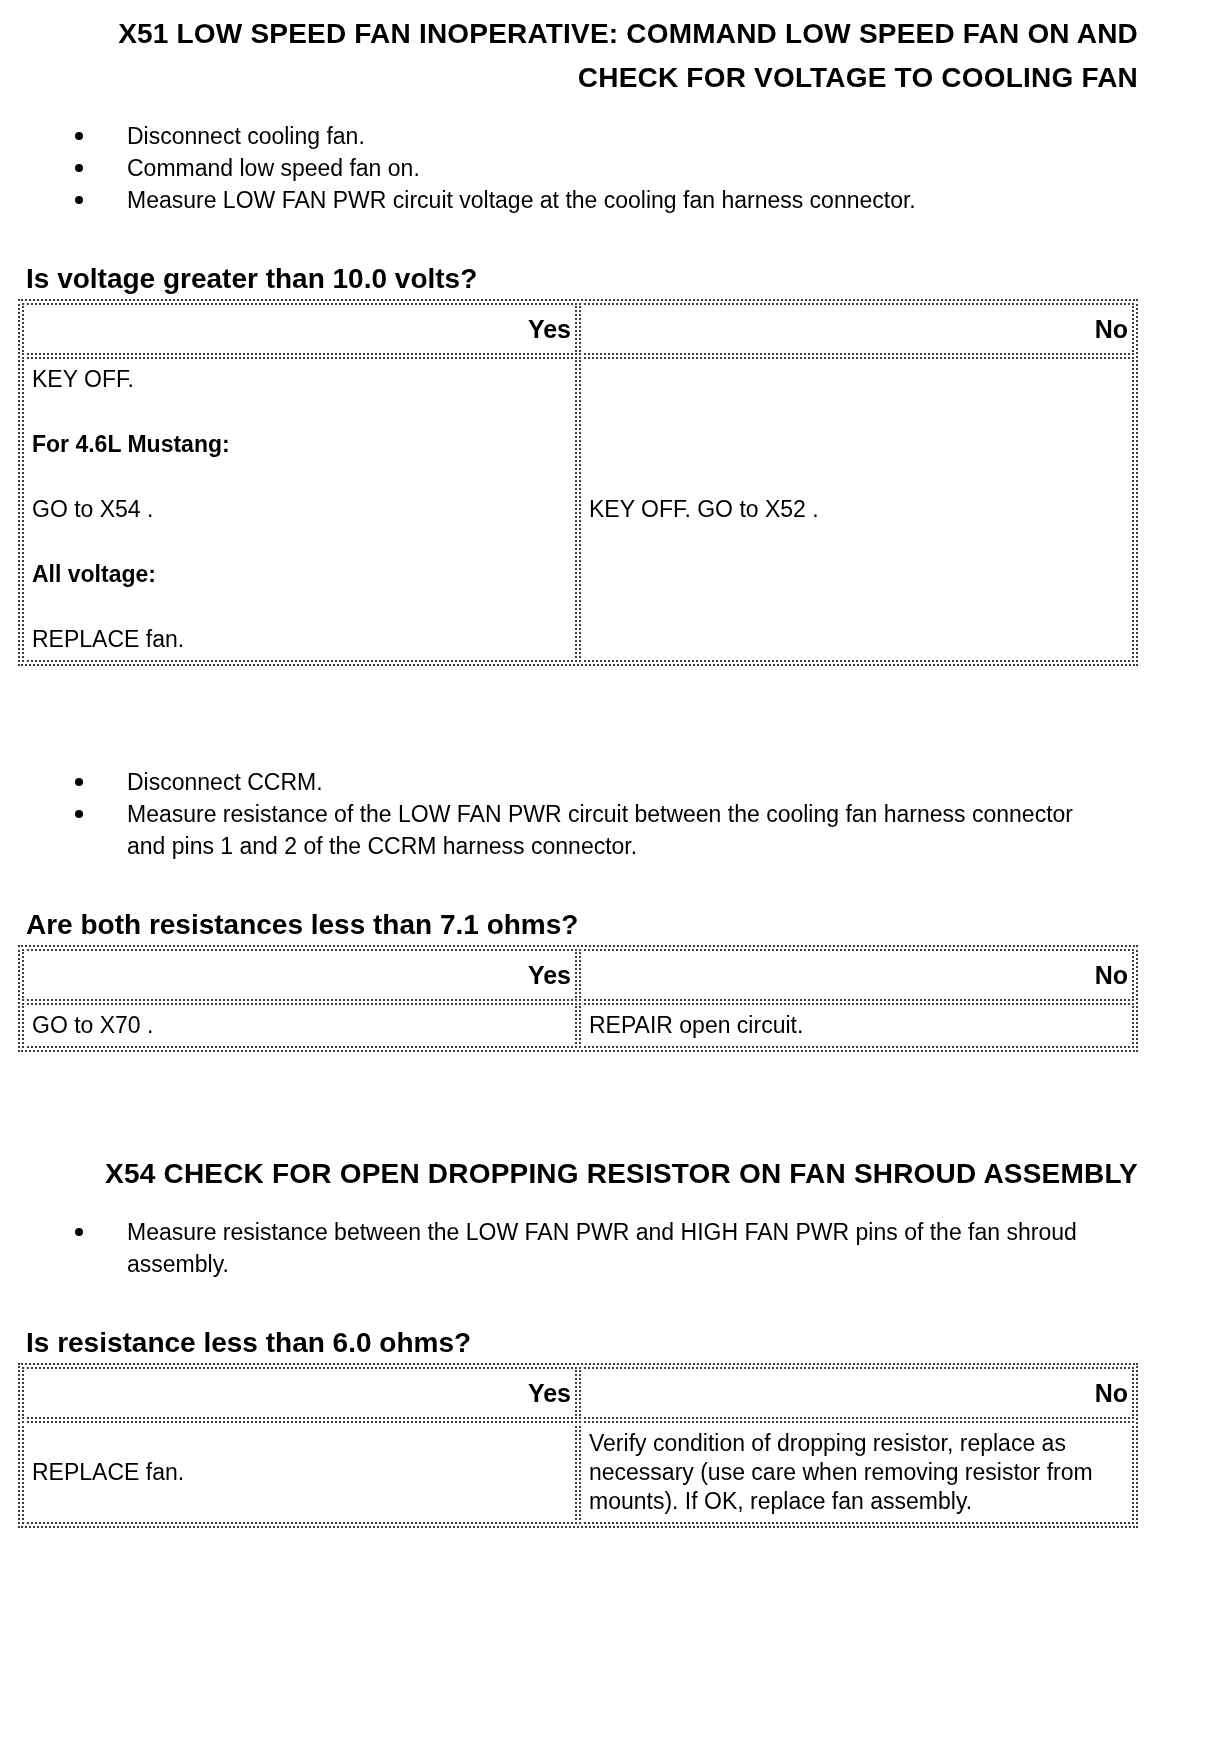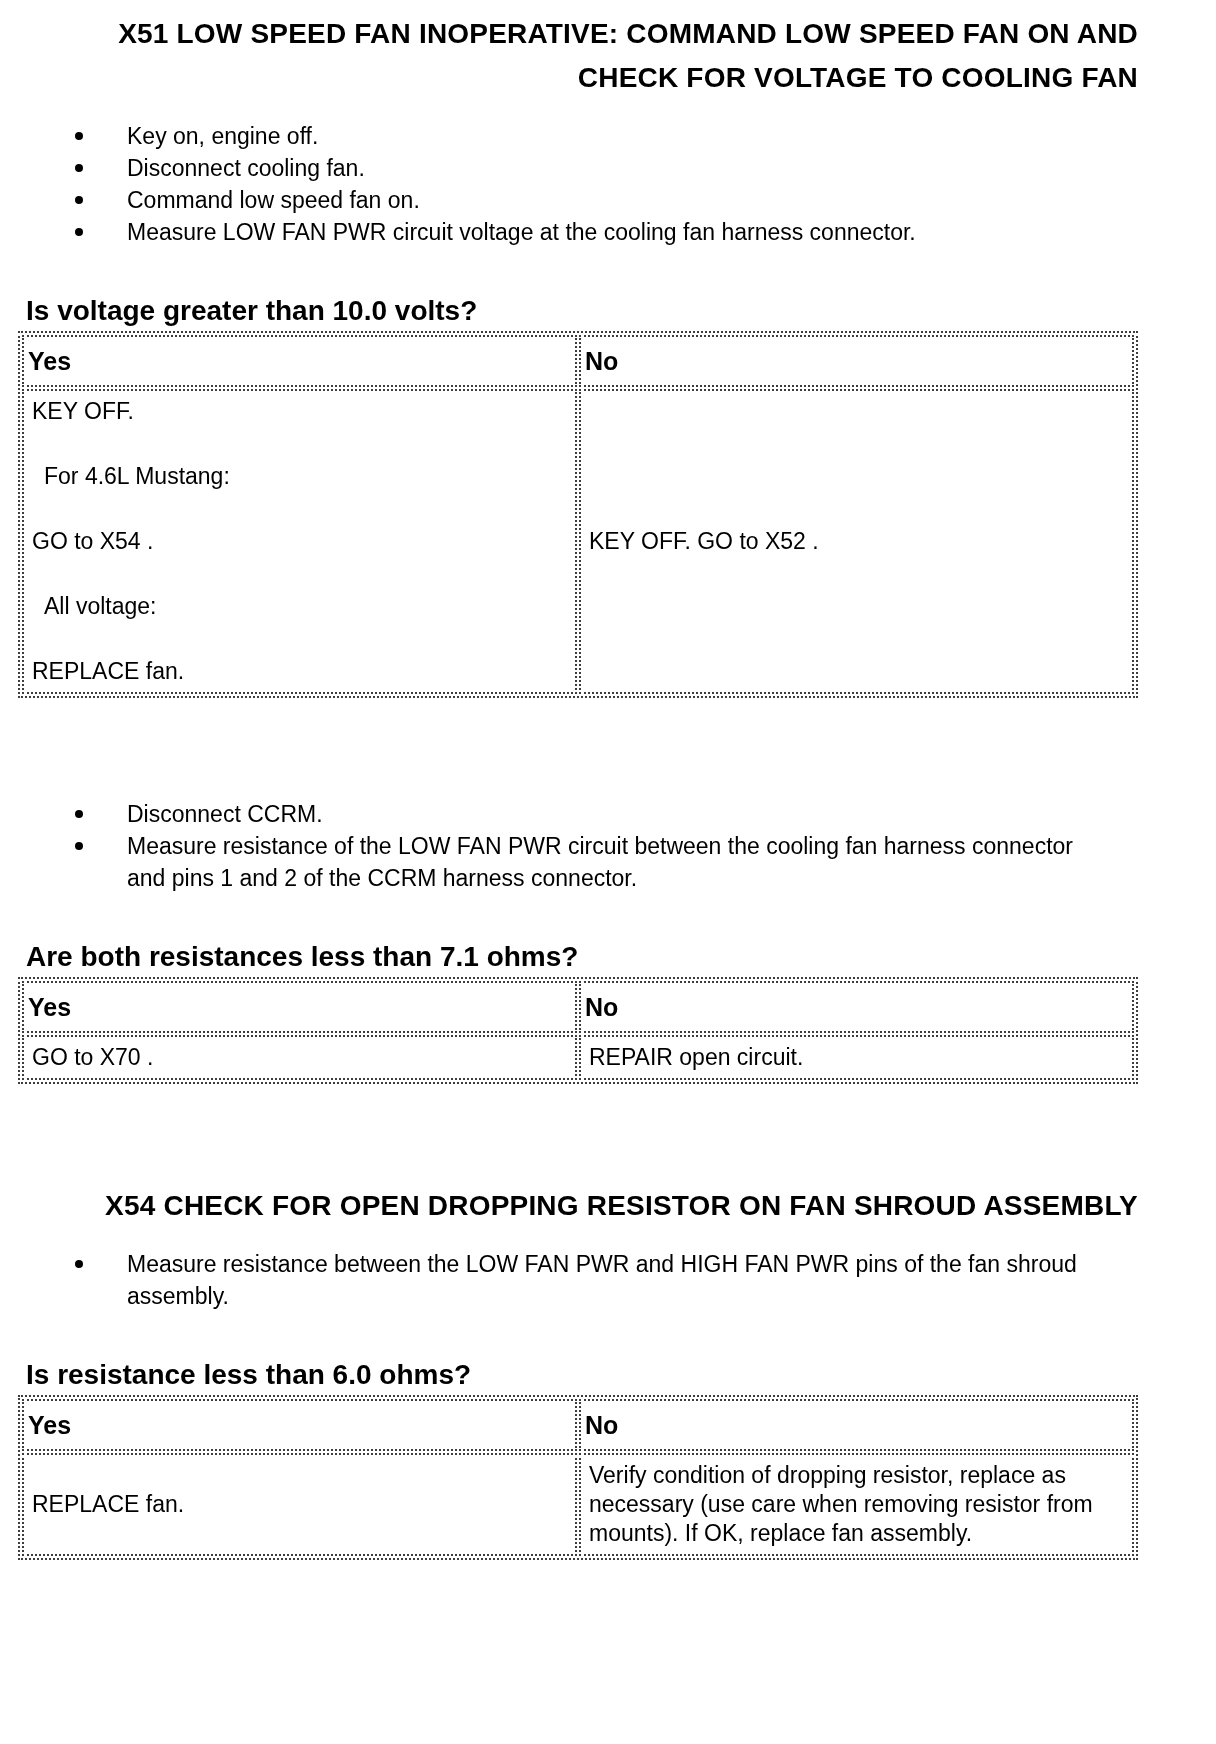--- a/index.html
+++ b/index.html
@@ -36,40 +36,39 @@
 
   table.decision-table {
     width: 100%; table-layout: fixed;
     border-collapse: separate; border-spacing: 2px;
     border: 2px dotted var(--border);
     background: var(--paper);
   }
   table.decision-table th {
     border: 2px dotted var(--border);
     font-size: 25px; font-weight: bold; line-height: 30px;
-    padding: 9px 4px; text-align: left;
+    padding: 9px 4px; text-align: right;
   }
   table.decision-table td {
     border: 2px dotted var(--border);
     font-size: 23px; line-height: 29px;
     padding: 6px 8px; vertical-align: middle;
   }
   td p { margin: 0; }
   td p + p { margin-top: 36px; }
-  td p.bold { font-weight: normal; margin-left: 12px; }
+  td p.bold { font-weight: bold; }
 </style>
 </head>
 <body>
 
 <div class="doc">
 
   <section class="section">
     <h1 class="step-heading">X51 LOW SPEED FAN INOPERATIVE: COMMAND LOW SPEED FAN ON AND CHECK FOR VOLTAGE TO COOLING FAN</h1>
     <ul class="step-bullets">
-        <li><span class="dot"></span><span>Key on, engine off.</span></li>
         <li><span class="dot"></span><span>Disconnect cooling fan.</span></li>
         <li><span class="dot"></span><span>Command low speed fan on.</span></li>
         <li><span class="dot"></span><span>Measure LOW FAN PWR circuit voltage at the cooling fan harness connector.</span></li>
       </ul>
     <p class="question">Is voltage greater than 10.0 volts?</p>
     <table class="decision-table">
       <colgroup>
           <col style="width:50%">
           <col style="width:50%">
         </colgroup>

